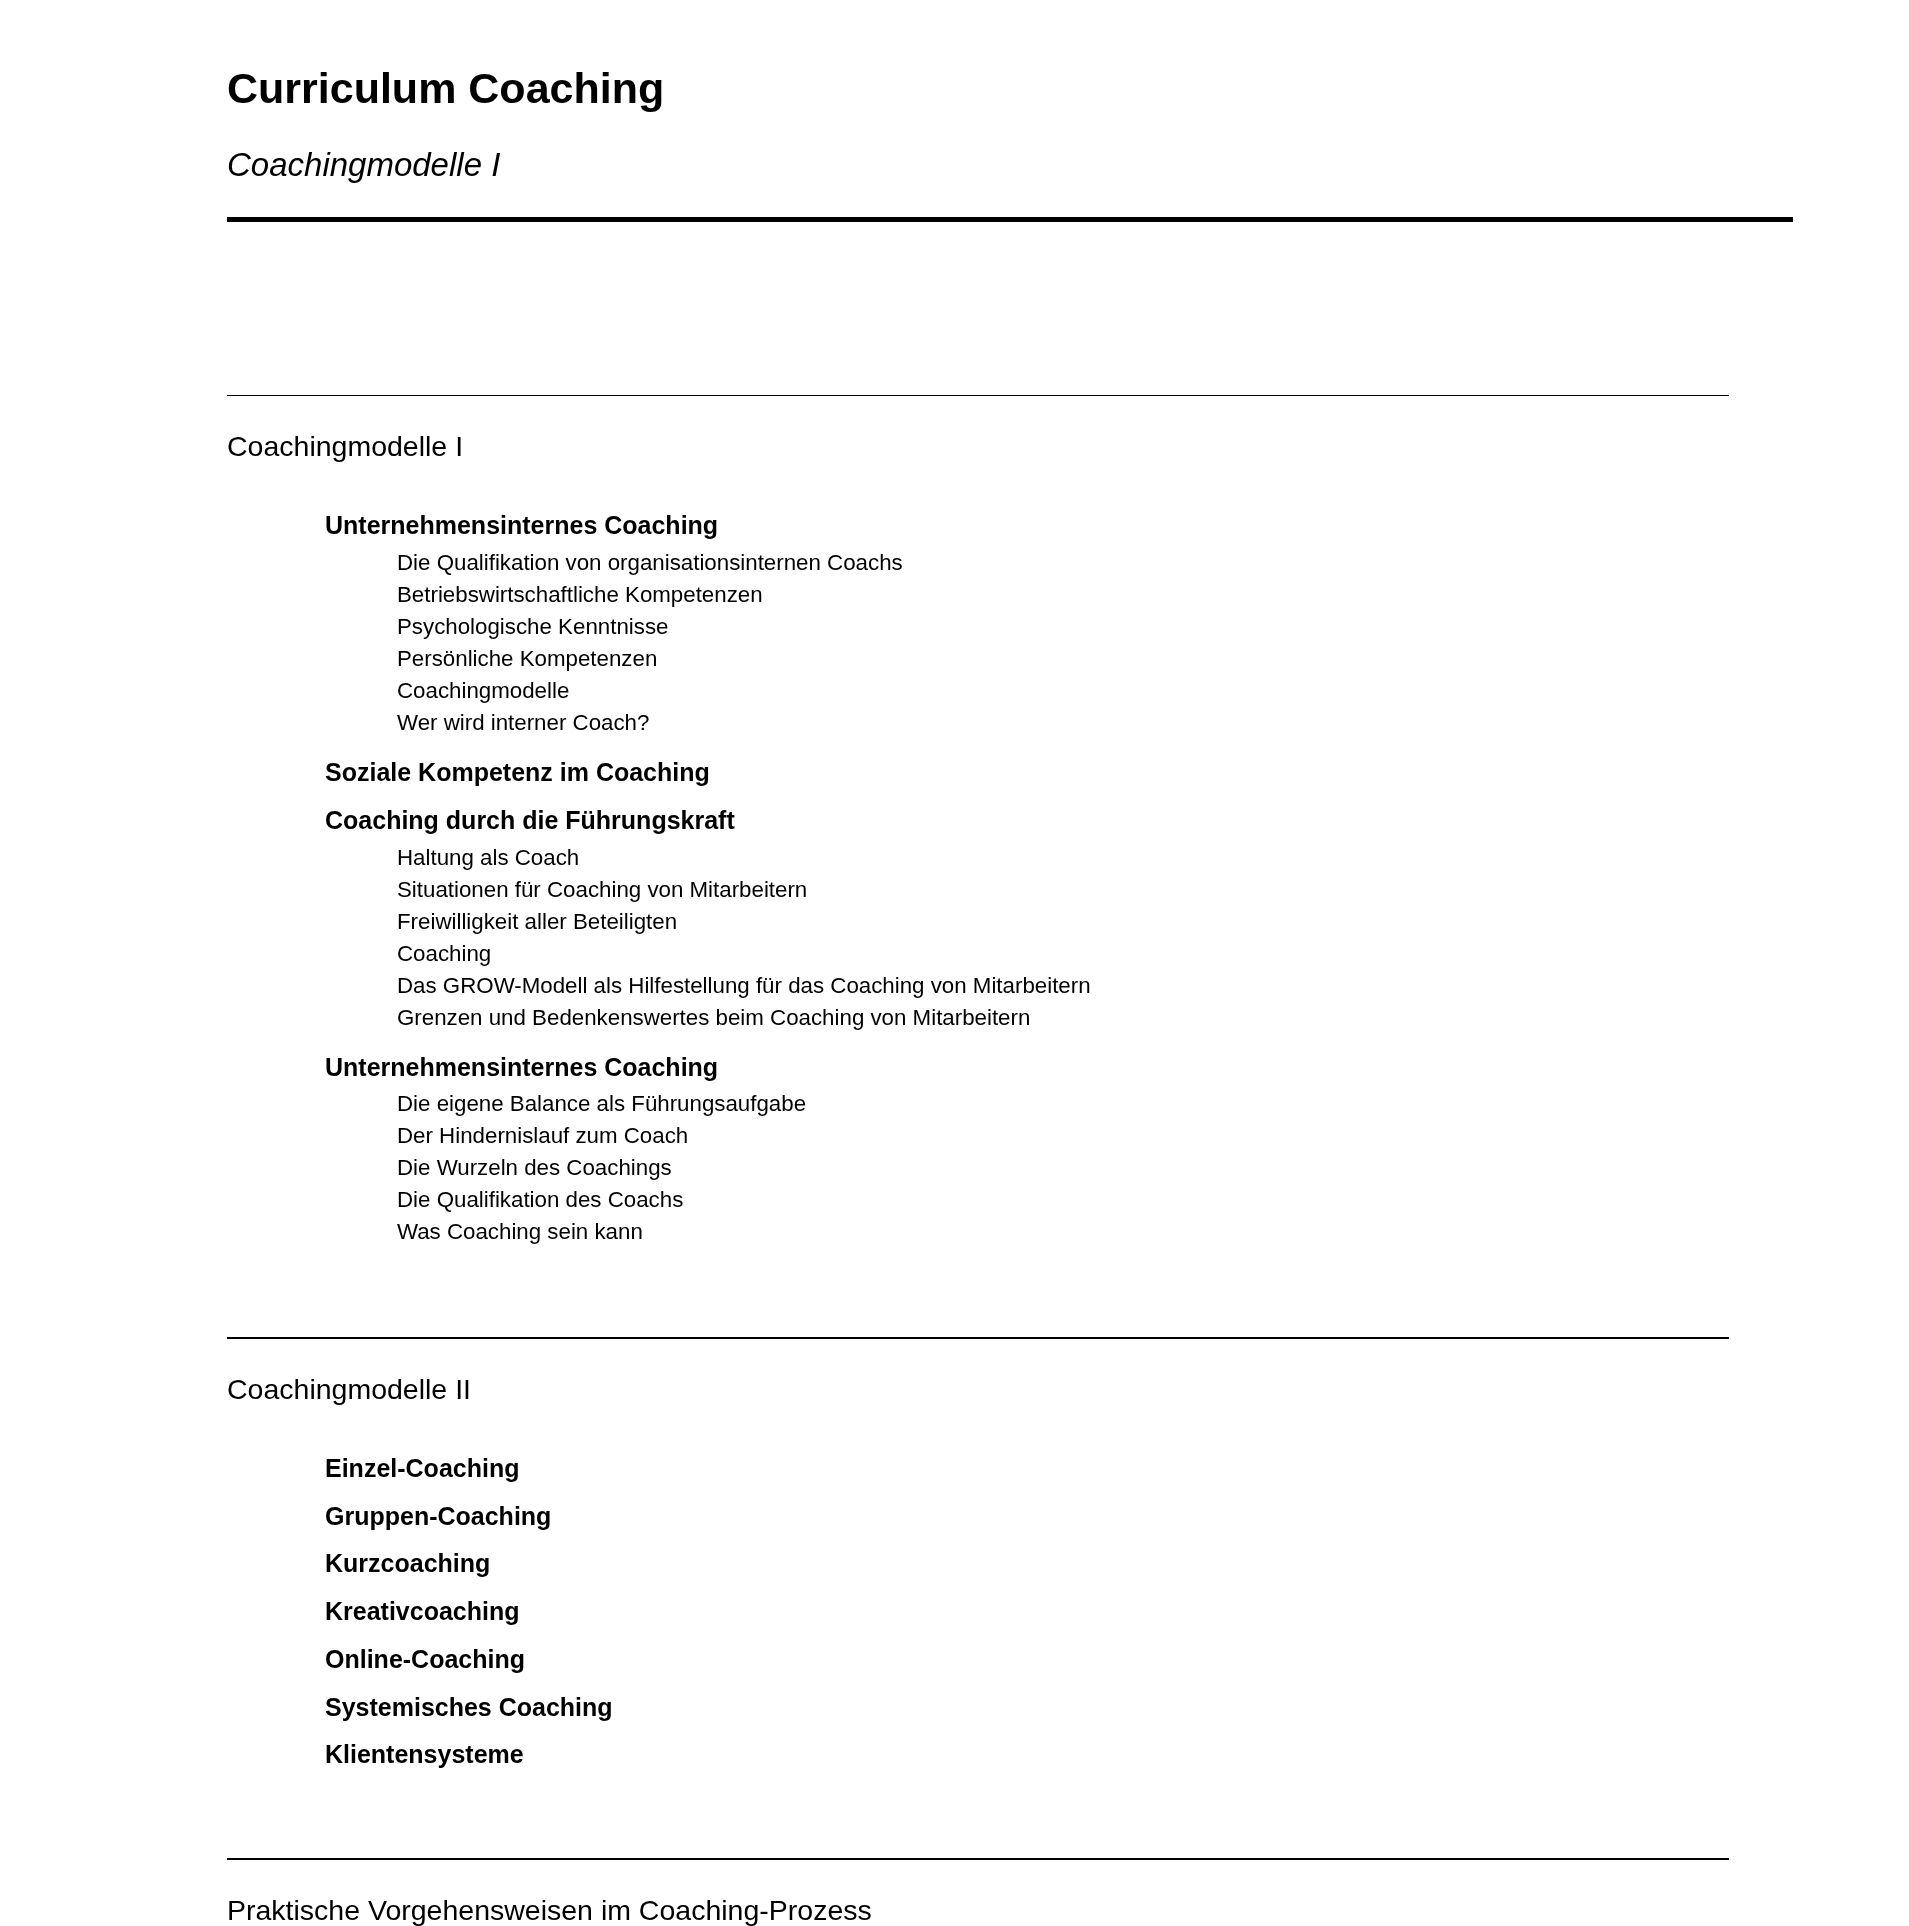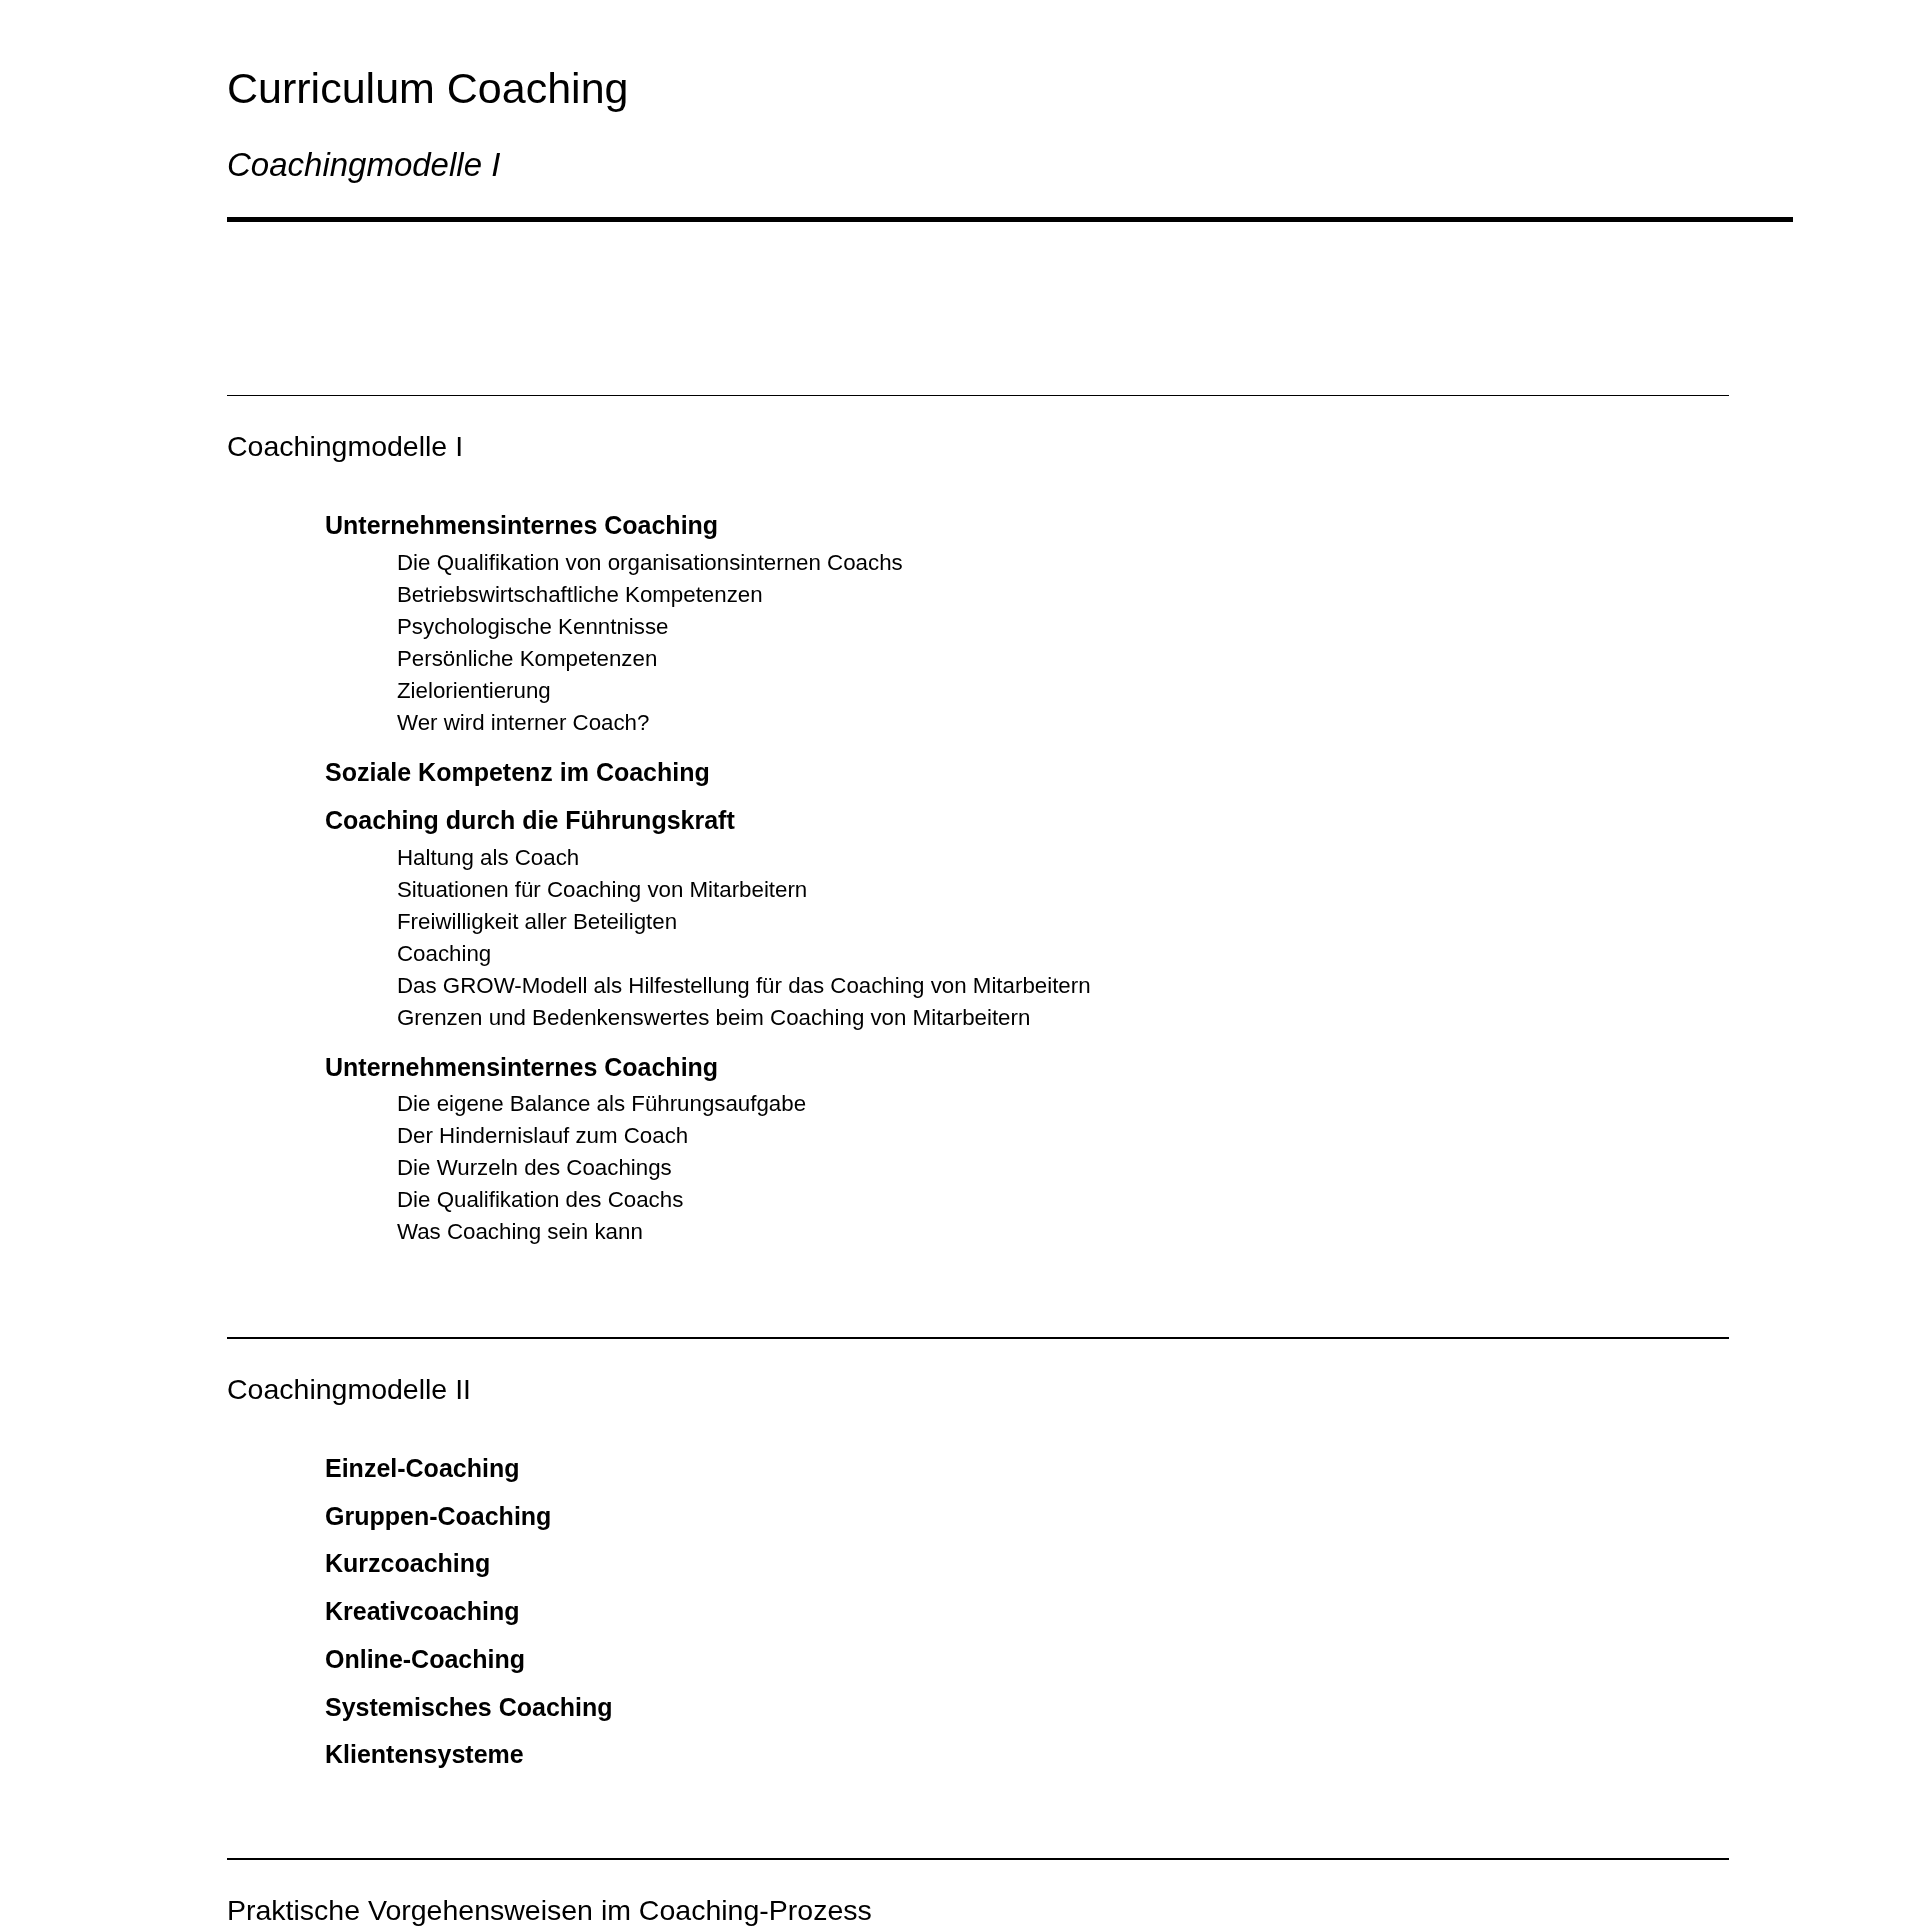--- a/index.html
+++ b/index.html
@@ -15,21 +15,21 @@
     color: #000000;
     font-family: "Liberation Sans", sans-serif;
     overflow: hidden;
   }
   .content {
     padding: 65px 0 0 227px;
   }
   .doc-title {
     margin: 0;
     font-size: 43px;
-    font-weight: normal;
+    font-weight: bold;
     line-height: 1.1;
   }
   .doc-subtitle {
     margin: 35px 0 0 0;
     font-size: 33px;
     font-style: italic;
     line-height: 1.1;
   }
   .rule-thick {
     width: 1566px;
@@ -88,21 +88,21 @@
         <section class="section first">
           <div class="rule-thin"></div>
           <h2 class="section-heading">Coachingmodelle I</h2>
           <div class="group">
             <div class="subheading">Unternehmensinternes Coaching</div>
             <div class="items">
               <div class="item">Die Qualifikation von organisationsinternen Coachs</div>
               <div class="item">Betriebswirtschaftliche Kompetenzen</div>
               <div class="item">Psychologische Kenntnisse</div>
               <div class="item">Persönliche Kompetenzen</div>
-              <div class="item">Zielorientierung</div>
+              <div class="item">Coachingmodelle</div>
               <div class="item">Wer wird interner Coach?</div>
             </div>
           </div>
           <div class="group">
             <div class="subheading">Soziale Kompetenz im Coaching</div>
           </div>
           <div class="group">
             <div class="subheading">Coaching durch die Führungskraft</div>
             <div class="items">
               <div class="item">Haltung als Coach</div>

